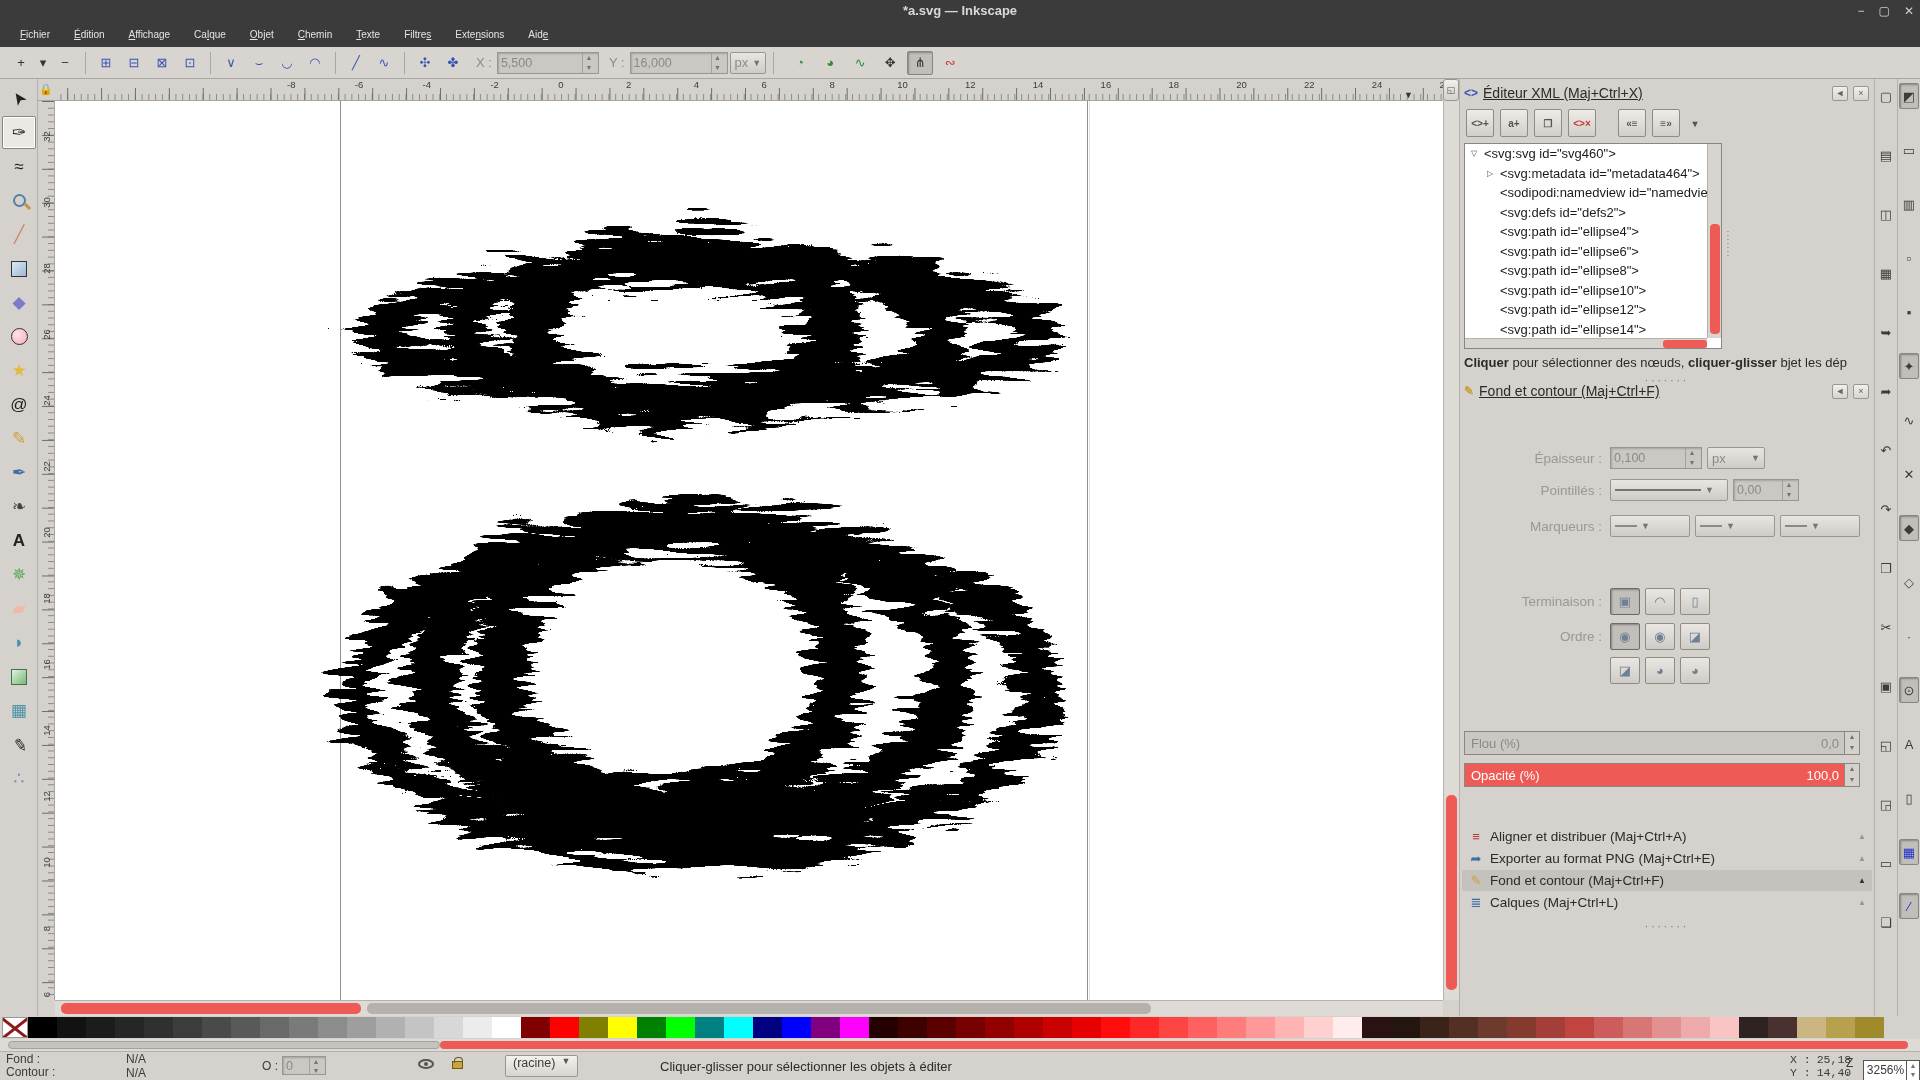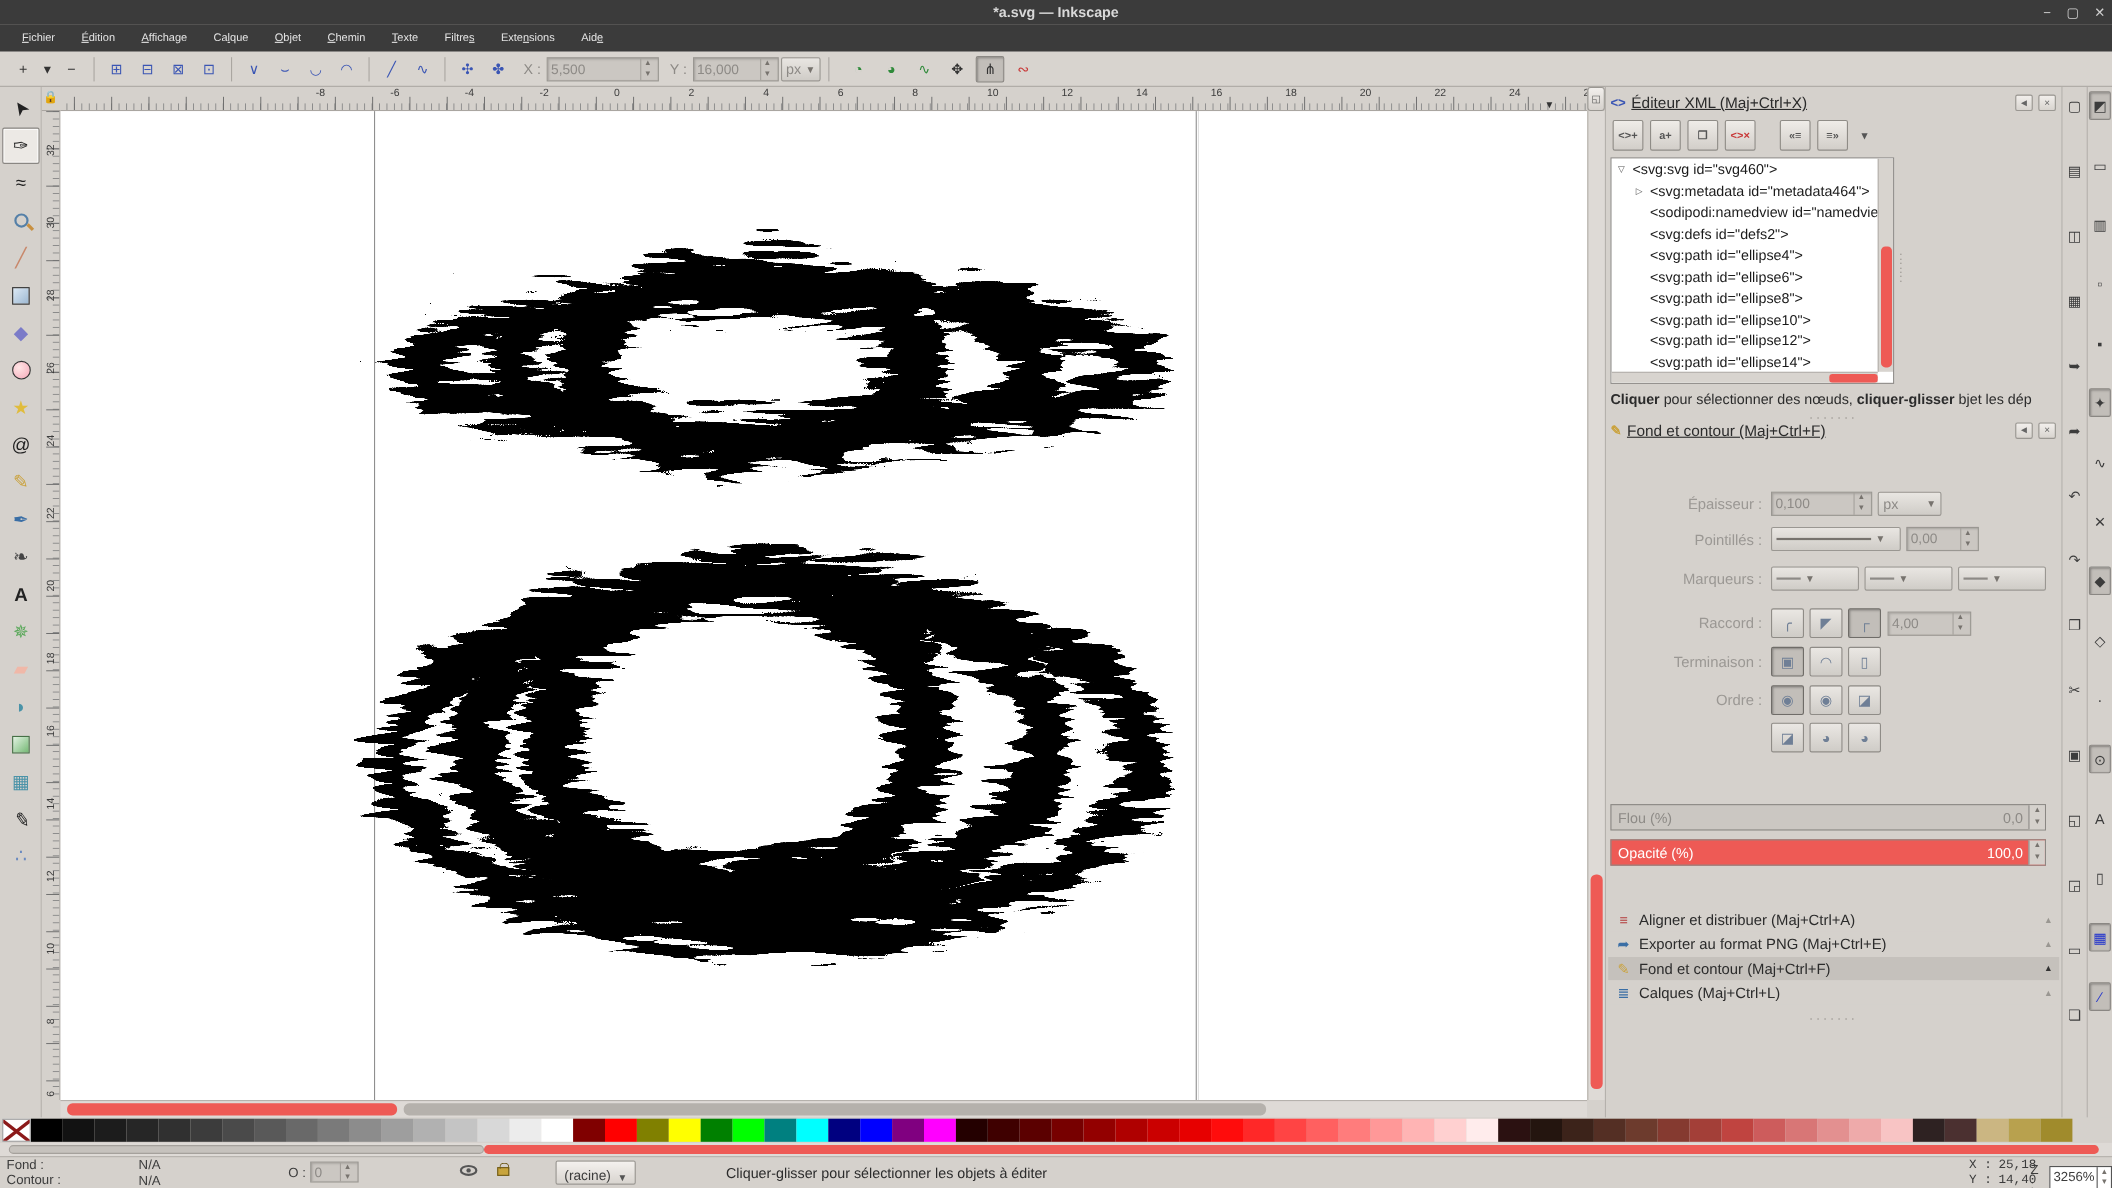--- a/index.html
+++ b/index.html
@@ -219,21 +219,21 @@
   .o-block { position:absolute; left:262px; top:4px; display:flex; align-items:center; gap:4px; }
   .eye-icon { position:absolute; left:418px; top:7px; width:16px; height:10px; border:2px solid #555;
               border-radius:50%; }
   .eye-icon::after { content:""; position:absolute; left:4px; top:1px; width:4px; height:4px;
                      background:#555; border-radius:50%; }
   .lock-icon { position:absolute; left:452px; top:9px; width:11px; height:8px; background:#c8a43c;
                border:1px solid #6e5a1a; }
   .lock-icon::before { content:""; position:absolute; left:1px; top:-5px; width:7px; height:5px;
                border:1.5px solid #6e5a1a; border-bottom:none; border-radius:4px 4px 0 0; }
   .layerbtn { position:absolute; left:505px; top:3px; height:22px; background:linear-gradient(#f4f1ee,#d8d4cf);
-              border:1px solid #9a9792; border-radius:2px; display:flex; align-items:flex-end; gap:6px;
+              border:1px solid #9a9792; border-radius:2px; display:flex; align-items:flex-start; gap:6px;
               padding:0 7px; font-size:12.5px; }
   .layerbtn .dd { font-size:9px; color:#555; }
   .status-msg { position:absolute; left:660px; top:7px; font-size:13px; color:#2b2b2b; }
   .xy-block { position:absolute; left:1790px; top:1px; line-height:13px; font-family:"Liberation Mono",monospace;
               font-size:11.5px; }
   .xy-block .row { display:flex; gap:6px; }
   .z-block { position:absolute; left:1846px; top:4px; display:flex; align-items:center; gap:3px; }
   .zoomfield { width:58px; height:21px; background:#fff; border:1px solid #555; display:flex;
                align-items:center; }
   .zoomfield .val { flex:1; padding-left:3px; font-size:12px; }
@@ -289,21 +289,21 @@
       </span>
     <span class="fieldlab">X :</span>
     <span class="spinfield" style="width:102px">
       <span class="val">5,500</span>
       <span class="spinarrows">
           <span>▲</span>
           <span>▼</span>
         </span>
     </span>
     <span class="fieldlab">Y :</span>
-    <span class="spinfield" style="width:78px">
+    <span class="spinfield" style="width:98px">
       <span class="val">16,000</span>
       <span class="spinarrows">
           <span>▲</span>
           <span>▼</span>
         </span>
     </span>
     <span class="unitbtn">
       <span>px</span>
       <span class="dd">▼</span>
     </span>
@@ -580,37 +580,20 @@
           <span class="minidash"></span>
           <span class="dd">▼</span>
         </span>
         <span class="unitbtn" style="width:80px">
           <span class="minidash"></span>
           <span class="dd">▼</span>
         </span>
       </span>
     </div>
 
-    <div class="fs-row" style="top:474px">
-      <span class="fs-label">Raccord :</span>
-      <span class="fs-controls">
-          <div class="sbtn">╭</div>
-          <div class="sbtn">◤</div>
-          <div class="sbtn pressed">┌</div>
-        </span>
-      <span class="fs-controls" style="margin-left:6px">
-        <span class="spinfield" style="width:76px">
-          <span class="val">4,00</span>
-          <span class="spinarrows">
-              <span>▲</span>
-              <span>▼</span>
-            </span>
-        </span>
-      </span>
-    </div>
 
     <div class="fs-row" style="top:509px">
       <span class="fs-label">Terminaison :</span>
       <span class="fs-controls">
           <div class="sbtn pressed">▣</div>
           <div class="sbtn">◠</div>
           <div class="sbtn">▯</div>
         </span>
     </div>
 

